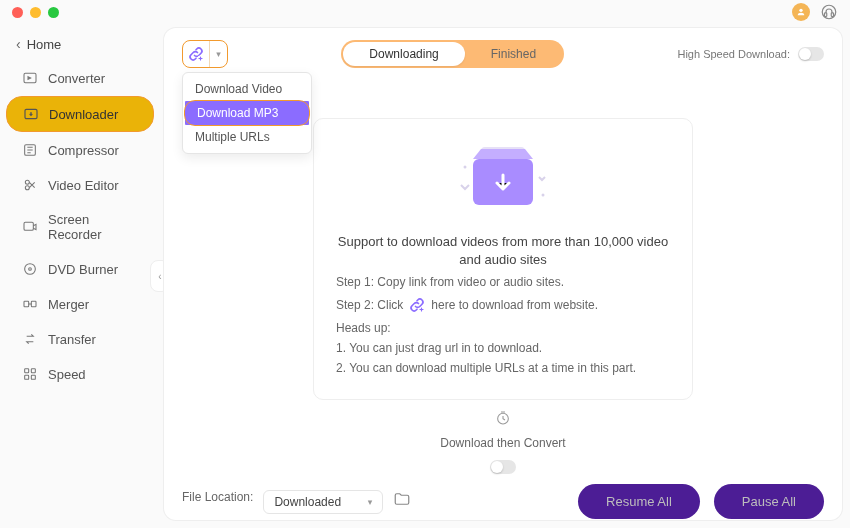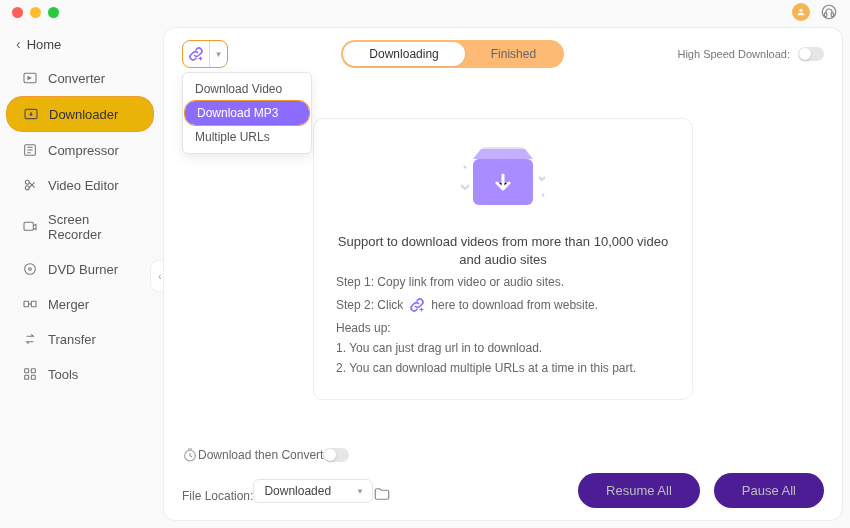--- a/index.html
+++ b/index.html
@@ -27,42 +27,42 @@
 
 .main { flex: 1; background: #fff; border-radius: 12px; margin: 4px 8px 8px 4px; display: flex; flex-direction: column; position: relative; padding: 12px 18px; box-shadow: 0 0 0 1px #eee; }
 
 .top-row { display: flex; align-items: center; justify-content: space-between; margin-bottom: 10px; }
 .add-btn-group { display: flex; border: 1.5px solid #f29a2e; border-radius: 8px; overflow: hidden; background: #fff; }
 .add-btn { width: 26px; height: 26px; display: flex; align-items: center; justify-content: center; }
 .add-dd { width: 18px; border-left: 1px solid #f0d8b8; display:flex;align-items:center;justify-content:center; color:#999; font-size:9px; }
 
 .dropdown { position: absolute; top: 44px; left: 18px; width: 130px; background: #fff; border: 1px solid #e5e5e5; border-radius: 6px; box-shadow: 0 4px 12px rgba(0,0,0,.08); padding: 4px 0; z-index: 10; }
 .dd-item { padding: 5px 12px; font-size: 12px; color: #555; cursor: pointer; }
-.dd-item.sel { background: #8b6cff; color: #fff; border-radius: 10px; margin: 0 2px; position: relative; }
+.dd-item.sel { background: #8b6cff; color: #fff; border-radius: 1px; margin: 0 2px; position: relative; }
 .dd-item.sel::before { content:""; position:absolute; inset:-1px; border:1.5px solid #f29a2e; border-radius: 11px; }
 
 .seg-tabs { display: flex; background: #fdba74; border-radius: 14px; padding: 2px; }
 .seg-tab { padding: 5px 26px; font-size: 12px; color: #666; border-radius: 12px; cursor: pointer; }
 .seg-tab.active { background: #fff; color: #333; box-shadow: 0 1px 2px rgba(0,0,0,.08); }
 
 .speed-row { display: flex; align-items: center; gap: 8px; font-size: 11px; color: #777; }
 .toggle { width: 26px; height: 14px; background: #e6e6e6; border-radius: 8px; position: relative; }
 .toggle::after { content:""; position:absolute; left:1px; top:1px; width:12px; height:12px; background:#fff; border-radius:50%; box-shadow:0 1px 2px rgba(0,0,0,.2); }
 
 .card { border: 1px solid #eee; border-radius: 10px; margin: 40px auto 0; width: 380px; padding: 18px 22px; font-size: 12px; color: #666; }
 .card-illus { display:flex; align-items:center; justify-content:center; margin-bottom: 14px; height: 82px; }
 .card-msg { text-align: center; font-size: 13px; color: #444; line-height: 1.4; }
 .card-step { margin: 6px 0; display: flex; align-items: center; gap: 4px; flex-wrap: wrap; }
 .inline-btn { width: 20px; height: 20px; display:inline-flex;align-items:center;justify-content:center; }
 
 .bottom-bar { margin-top: auto; padding-top: 10px; }
-.bottom-row1 { display: flex; align-items: center; gap: 0; margin-bottom: 10px; }
+.bottom-row1 { display: flex; align-items: center; gap: 10px; margin-bottom: 10px; flex-direction: column; }
 .timer-icon { width: 16px; height: 16px; color: #999; }
 .bottom-row2 { display: flex; align-items: center; justify-content: space-between; }
-.loc-row { display: flex; align-items: flex-end; font-size: 12px; color: #666; }
+.loc-row { display: flex; align-items: flex-start; gap: 10px; font-size: 12px; color: #666; }
 .select { display: flex; align-items: center; justify-content: space-between; border: 1px solid #e5e5e5; border-radius: 6px; padding: 4px 10px; width: 120px; font-size: 12px; color: #444; cursor: pointer; }
 .folder-btn { width: 18px; height: 18px; color: #888; cursor:pointer; }
 .btn-group { display: flex; gap: 14px; }
 .big-btn { padding: 10px 28px; border-radius: 20px; background: #4c1d95; color: #bdbdbd; font-size: 13px; font-weight: 500; cursor: default; }
 
 svg { display: block; }
 </style>
 </head>
 <body>
 
@@ -171,21 +171,21 @@
     </div>
     <div class="side-item">
       <span class="icn">
           <svg width="16" height="16" viewBox="0 0 24 24" fill="none" stroke="#777" stroke-width="1.6">
             <rect x="4" y="4" width="6" height="6" rx="1"></rect>
             <rect x="14" y="4" width="6" height="6" rx="1"></rect>
             <rect x="4" y="14" width="6" height="6" rx="1"></rect>
             <rect x="14" y="14" width="6" height="6" rx="1"></rect>
           </svg>
         </span>
-      <span>Tools</span>
+      <span>Speed</span>
     </div>
     <div class="collapse-handle">‹</div>
   </div>
 
   <div class="main">
     <div class="top-row">
       <div class="add-btn-group">
         <div class="add-btn">
           <svg width="18" height="18" viewBox="0 0 24 24" fill="none">
               <path d="M10 14a4 4 0 005.66 0l3-3a4 4 0 00-5.66-5.66l-1 1" stroke="#8b6cff" stroke-width="2.2" stroke-linecap="round"></path>

